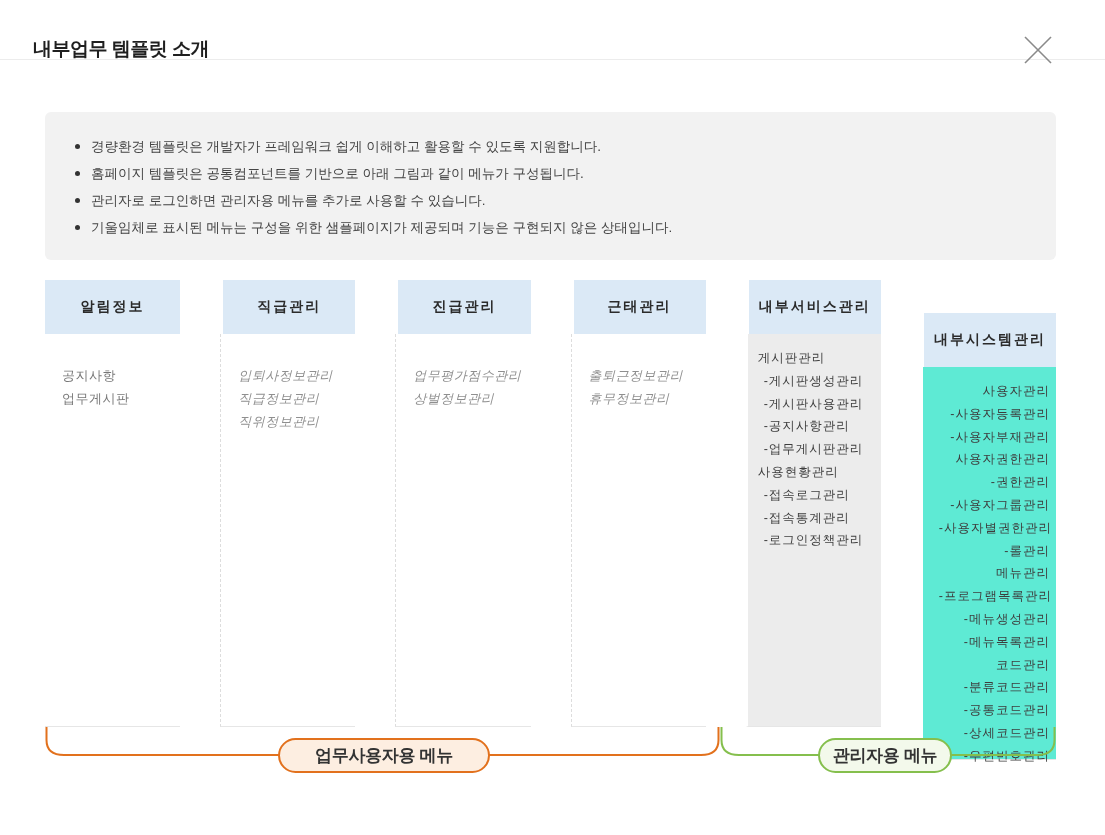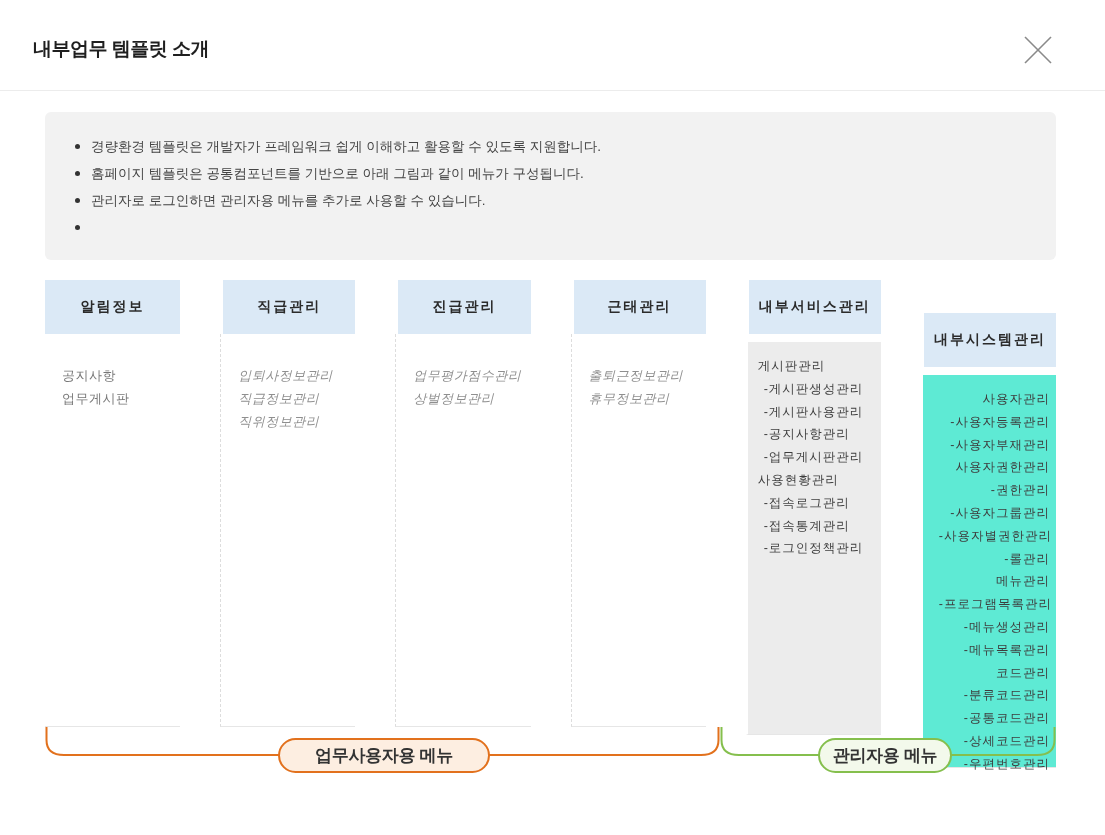--- a/index.html
+++ b/index.html
@@ -1,38 +1,38 @@
 <!DOCTYPE html>
 <html><head>
 <meta charset="utf-8">
 <style>
   * { margin:0; padding:0; box-sizing:border-box; }
   html,body { width:1105px; height:835px; background:#ffffff;
     font-family:"Liberation Sans", sans-serif; color:#333; overflow:hidden; }
 
   
-  .modal-header { position:relative; height:91px; border-bottom:1px solid #ececec; }
+  .modal-header { position:relative; height:60px; border-bottom:1px solid #ececec; }
   .modal-title { position:absolute; left:33px; top:36px; font-size:19px; font-weight:bold; color:#1f1f1f; letter-spacing:-0.5px; }
   .close-btn { position:absolute; right:50px; top:33px; width:34px; height:34px; background:none; border:none; cursor:pointer; padding:0; }
 
   
   .intro-box { position:absolute; left:45px; top:112px; width:1011px; height:148px;
     background:#f2f2f2; border-radius:6px; padding:21px 28px;text-align:right; }
   .bullet-line { display:flex; align-items:flex-start; line-height:27px; font-size:13.5px; color:#444; }
   .bullet-dot { width:5px; height:5px; border-radius:50%; background:#333; margin:11px 11px 0 2px; flex:0 0 5px; }
 
   
   .menu-table { position:absolute; left:45px; top:280px; width:1011px; display:flex;gap:40px; }
   .col { flex:1 1 0; display:flex; flex-direction:column; min-width:0; }
   .col-header { height:54px; background:#dbe9f6; display:flex; align-items:center; justify-content:center;
     font-size:14px; font-weight:bold; color:#2b2b2b; letter-spacing:2px; }
   .col + .col .col-header { border-left:3px solid #ffffff; }
   .col-body { height:393px; background:#ffffff; padding:30px 8px 0 17px; border-bottom:1px solid #e6e6e6; }
   .col + .col .col-body { border-left:1px dashed #dddddd; }
-  .col.admin .col-body { background:#ececec; padding:13px 6px 4px 10px; border-left:2px solid #ffffff;margin-top:8px; }
+  .col.admin .col-body { background:#ececec; padding:13px 6px 4px 10px; border-left:2px solid #ffffff; }
   .item { font-size:13px; line-height:23px; color:#777; letter-spacing:0.5px;
     white-space:nowrap; overflow:hidden; }
   .col-body.italic .item { font-style:italic; color:#8f8f8f; }
   .col.admin .item { color:#3d3d3d; font-size:12.5px; line-height:22.8px; letter-spacing:1px; }
   .col.admin .item.sub { padding-left:6px; }
 
   
   .legend { position:absolute; left:45px; top:727px; width:1011px; height:62px; }
   .legend svg { position:absolute; left:0; top:0; }
   .pill { position:absolute; top:11px; height:35px; border-radius:18px; display:flex;
@@ -63,20 +63,21 @@
       <div class="bullet-line">
         <span class="bullet-dot"></span>
         <span>홈페이지 템플릿은 공통컴포넌트를 기반으로 아래 그림과 같이 메뉴가 구성됩니다.</span>
       </div>
       <div class="bullet-line">
         <span class="bullet-dot"></span>
         <span>관리자로 로그인하면 관리자용 메뉴를 추가로 사용할 수 있습니다.</span>
       </div>
       <div class="bullet-line">
         <span class="bullet-dot"></span>
+        <span>기울임체로 표시된 메뉴는 구성을 위한 샘플페이지가 제공되며 기능은 구현되지 않은 상태입니다.</span>
       </div>
     </div>
 </div>
 
 <div class="menu-table" id="menu-table">
     <div class="col">
       <div class="col-header" style="background: rgb(219, 233, 246);">알림정보</div>
       <div class="col-body">
         <div class="item">공지사항</div>
         <div class="item">업무게시판</div>

